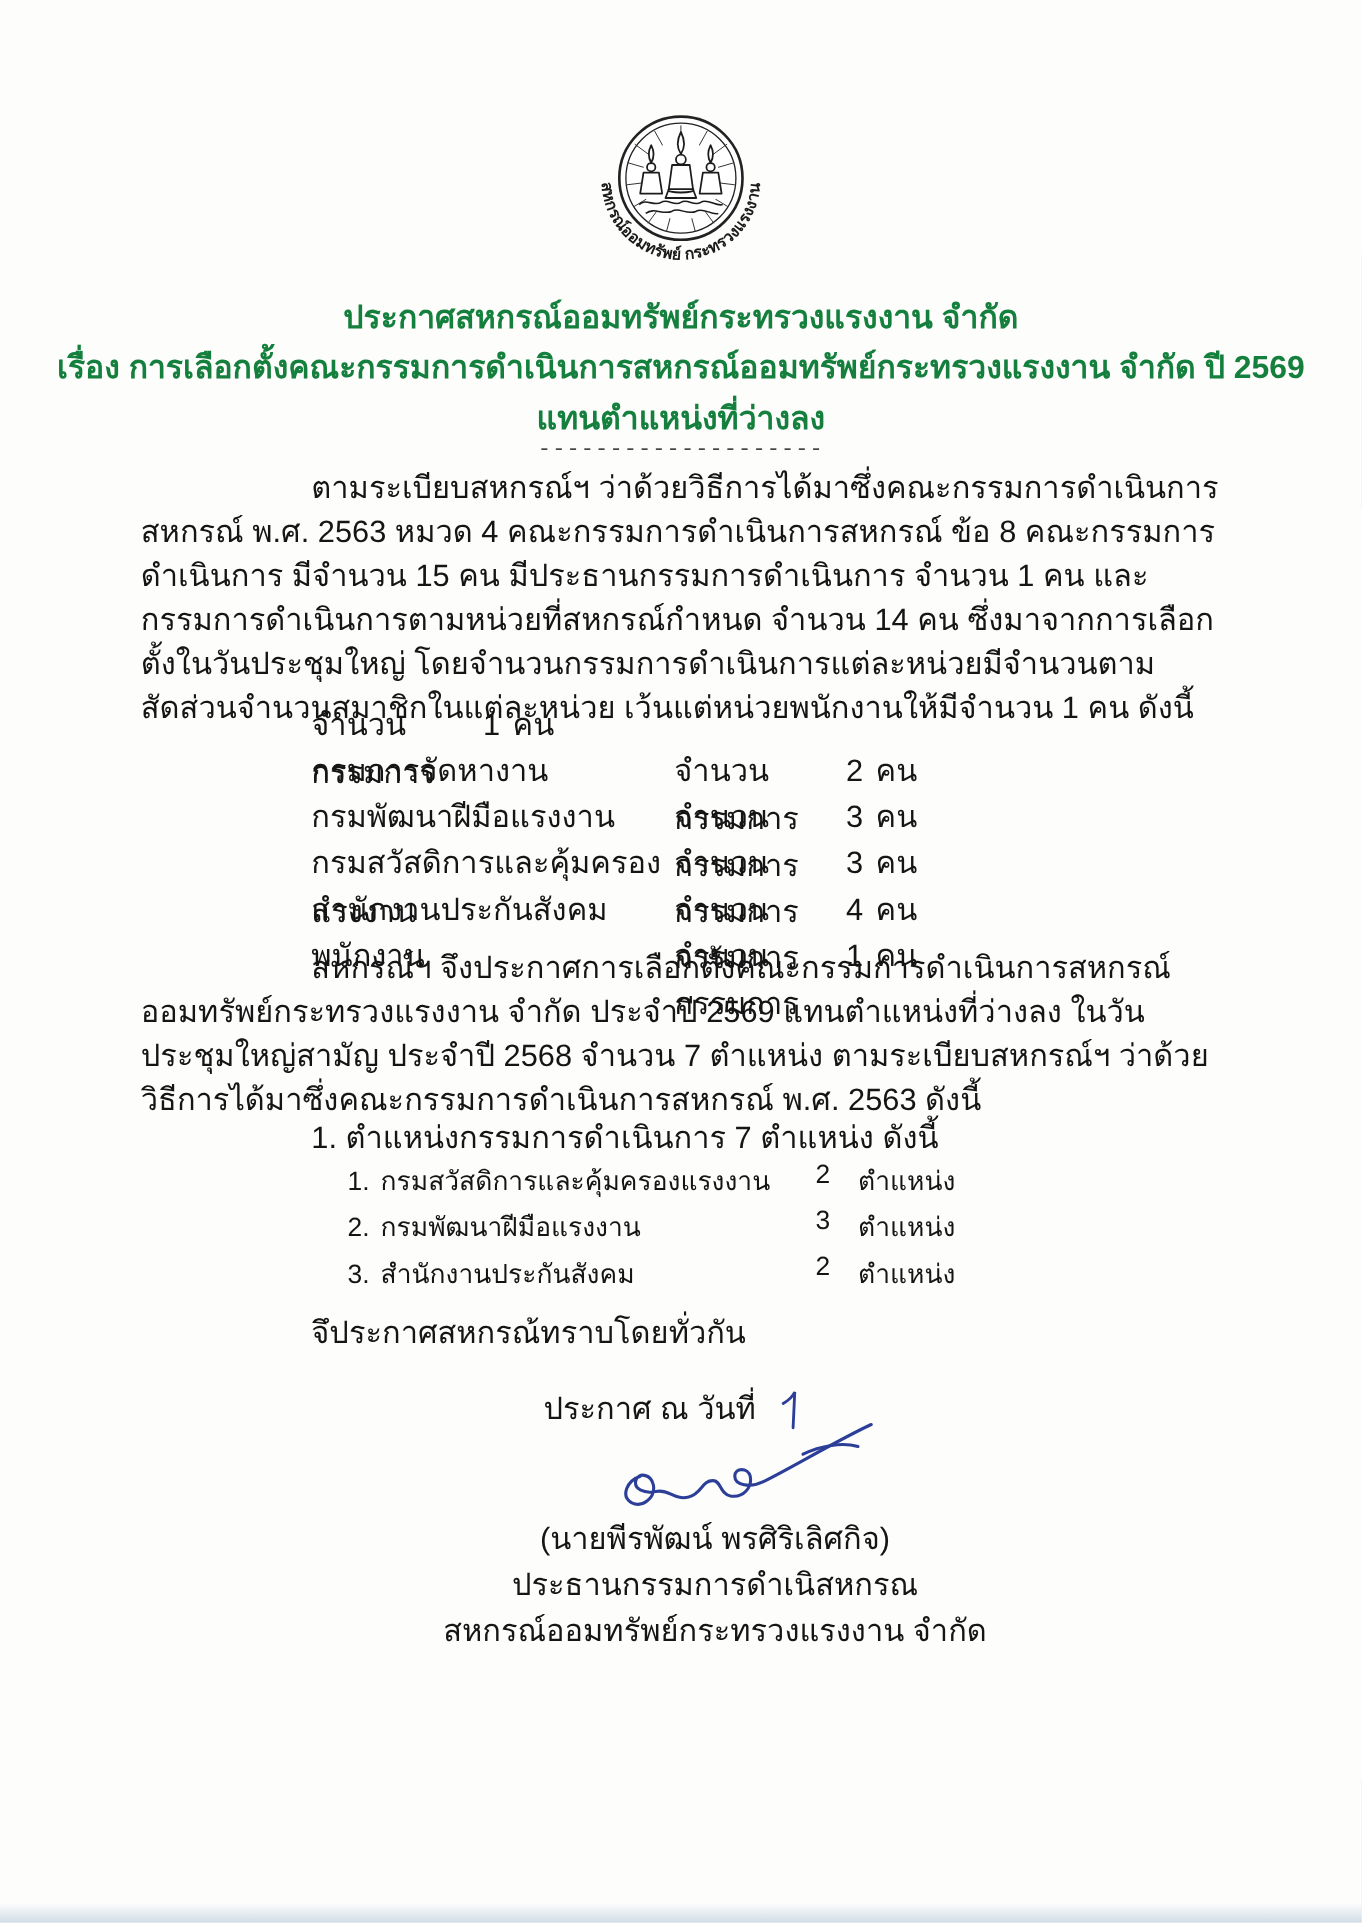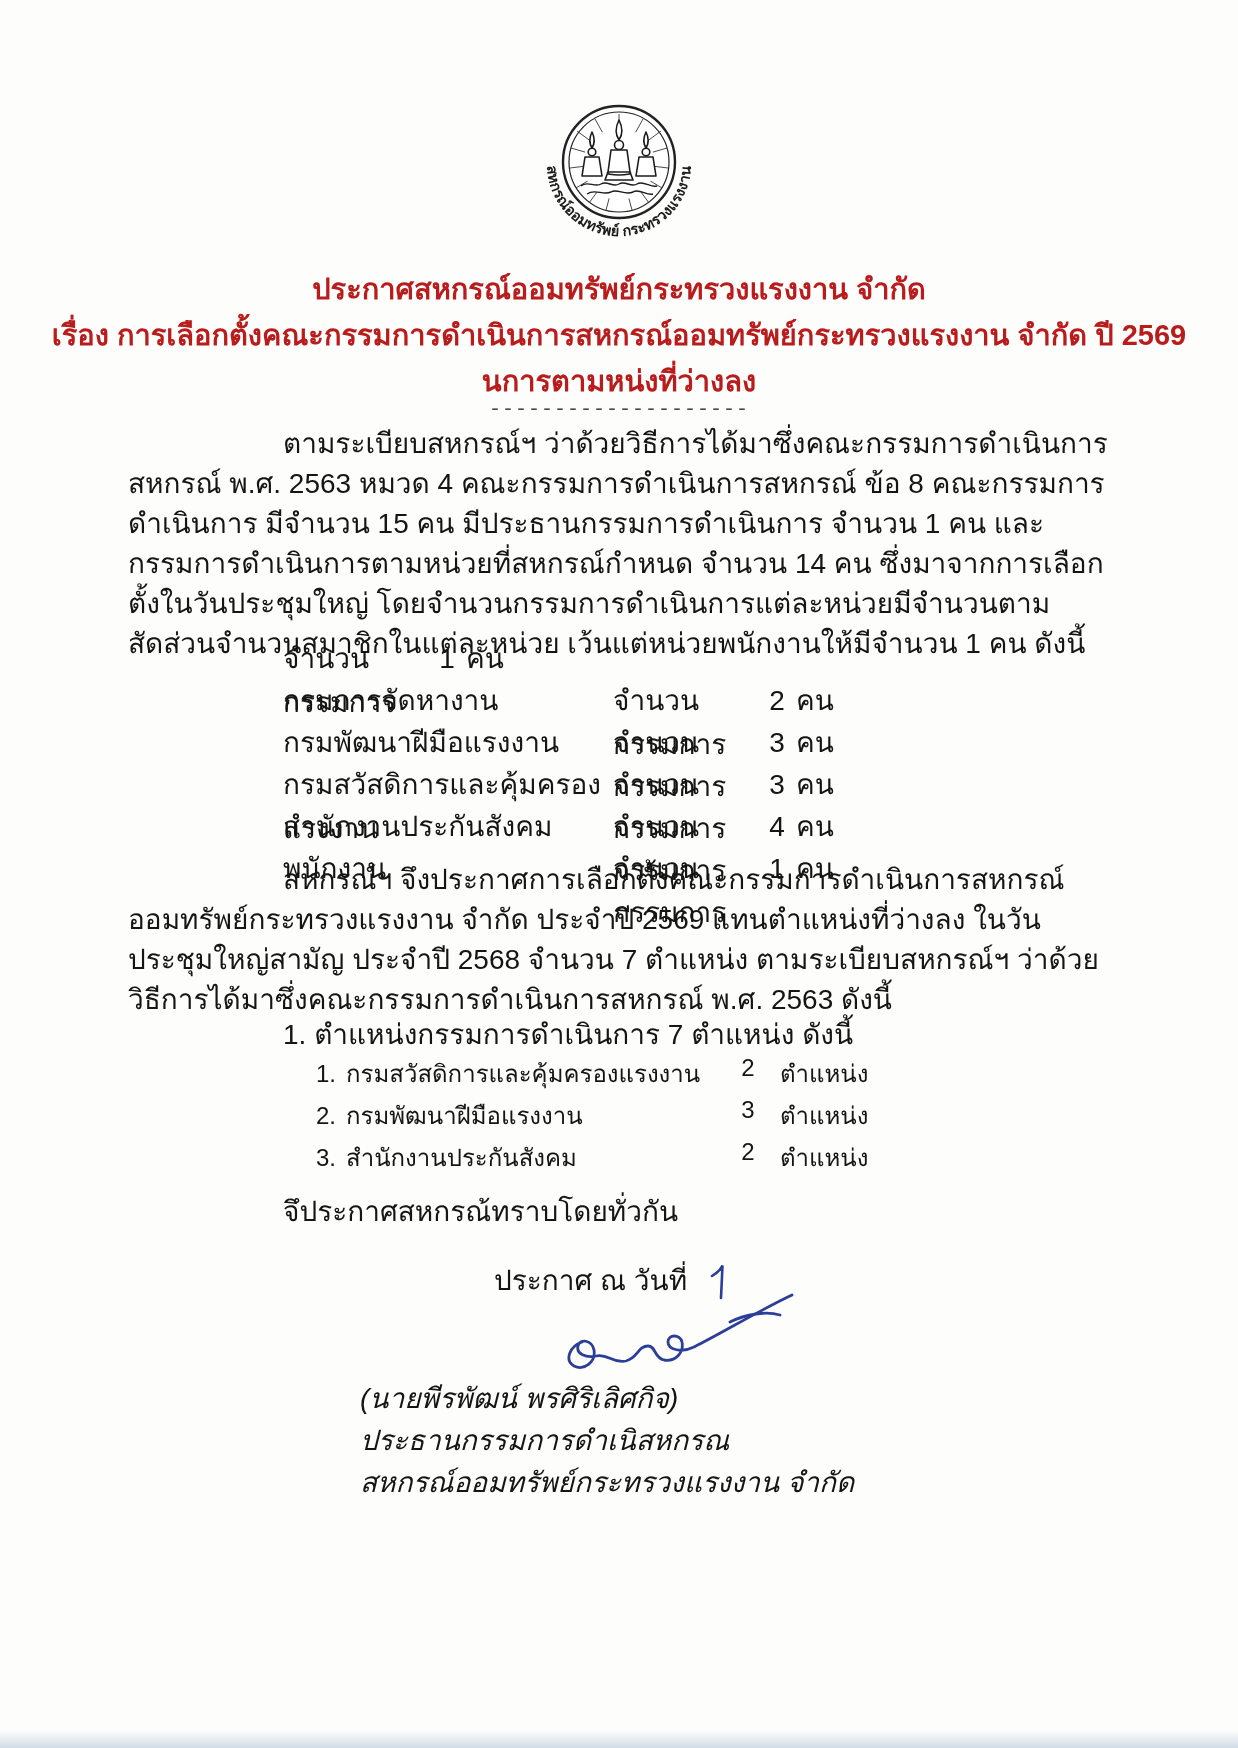--- a/index.html
+++ b/index.html
@@ -17,21 +17,21 @@
     background:linear-gradient(to bottom, rgba(186,202,218,0), rgba(172,193,213,0.55));
     pointer-events:none;
   }
   .seal{
     position:absolute;top:98px;left:50%;transform:translateX(-50%);
     width:260px;height:152px;
   }
   .titles{
     position:absolute;top:266px;left:0;width:100%;
     text-align:center;font-weight:bold;font-size:29px;line-height:46px;
-    color:#b91c1c;
+    color:#15803d;
   }
   .divider{
     position:absolute;top:398px;left:0;width:100%;
     text-align:center;font-size:20px;letter-spacing:1px;color:#444;
     font-family:"Liberation Mono", monospace;
   }
   .body-text{
     position:absolute;left:128px;width:984px;
     font-size:28px;line-height:40px;
     word-break:break-word;overflow-wrap:anywhere;
@@ -59,21 +59,21 @@
   .pos-unit{position:absolute;left:652px;}
   #closing{top:1192px;padding-left:155px;box-sizing:border-box;}
   .date-line{
     position:absolute;left:494px;top:1258px;
     font-size:28px;display:flex;align-items:baseline;
   }
   .date-day-svg{margin:0 22px;align-self:center;transform:translateY(2px);}
   .signature-svg{position:absolute;left:552px;top:1290px;}
   .sign-block{
     position:absolute;left:360px;top:1378px;width:580px;
-    text-align:left;font-size:28px;line-height:42px;font-style:italic;
+    text-align:center;font-size:28px;line-height:42px;
   }
   .sign-line{height:42px;}
 </style>
 </head>
 <body>
 
 <div class="page">
 
   <svg class="seal" viewBox="0 0 260 152">
     <defs>
@@ -119,21 +119,21 @@
       <path d="M98,96 C106,90 114,98 122,94 C128,90 136,98 144,94 C150,90 158,98 164,96"></path>
     </g>
     <text font-size="14.5" fill="#1a1a1a" font-weight="bold" font-family="Liberation Sans, sans-serif">
       <textPath href="#capArc" startOffset="2">สหกรณ์ออมทรัพย์ กระทรวงแรงงาน จำกัด</textPath>
     </text>
   </svg>
 
   <div class="titles">
     <div>ประกาศสหกรณ์ออมทรัพย์กระทรวงแรงงาน จำกัด</div>
     <div>เรื่อง การเลือกตั้งคณะกรรมการดำเนินการสหกรณ์ออมทรัพย์กระทรวงแรงงาน จำกัด ปี 2569</div>
-    <div>นการตามหน่งที่ว่างลง</div>
+    <div>แทนตำแหน่งที่ว่างลง</div>
   </div>
 
   <div class="divider">--------------------</div>
 
   <div id="para1" class="body-text">ตามระเบียบสหกรณ์ฯ ว่าด้วยวิธีการได้มาซึ่งคณะกรรมการดำเนินการสหกรณ์ พ.ศ. 2563 หมวด 4 คณะกรรมการดำเนินการสหกรณ์ ข้อ 8 คณะกรรมการดำเนินการ มีจำนวน 15 คน มีประธานกรรมการดำเนินการ จำนวน 1 คน และกรรมการดำเนินการตามหน่วยที่สหกรณ์กำหนด จำนวน 14 คน ซึ่งมาจากการเลือกตั้งในวันประชุมใหญ่ โดยจำนวนกรรมการดำเนินการแต่ละหน่วยมีจำนวนตามสัดส่วนจำนวนสมาชิกในแต่ละหน่วย เว้นแต่หน่วยพนักงานให้มีจำนวน 1 คน ดังนี้</div>
 
   <div class="units">
     <div class="unit-row">
       <span class="unit-label">จำนวนกรรมการ</span>
       <span class="unit-count">1</span>

